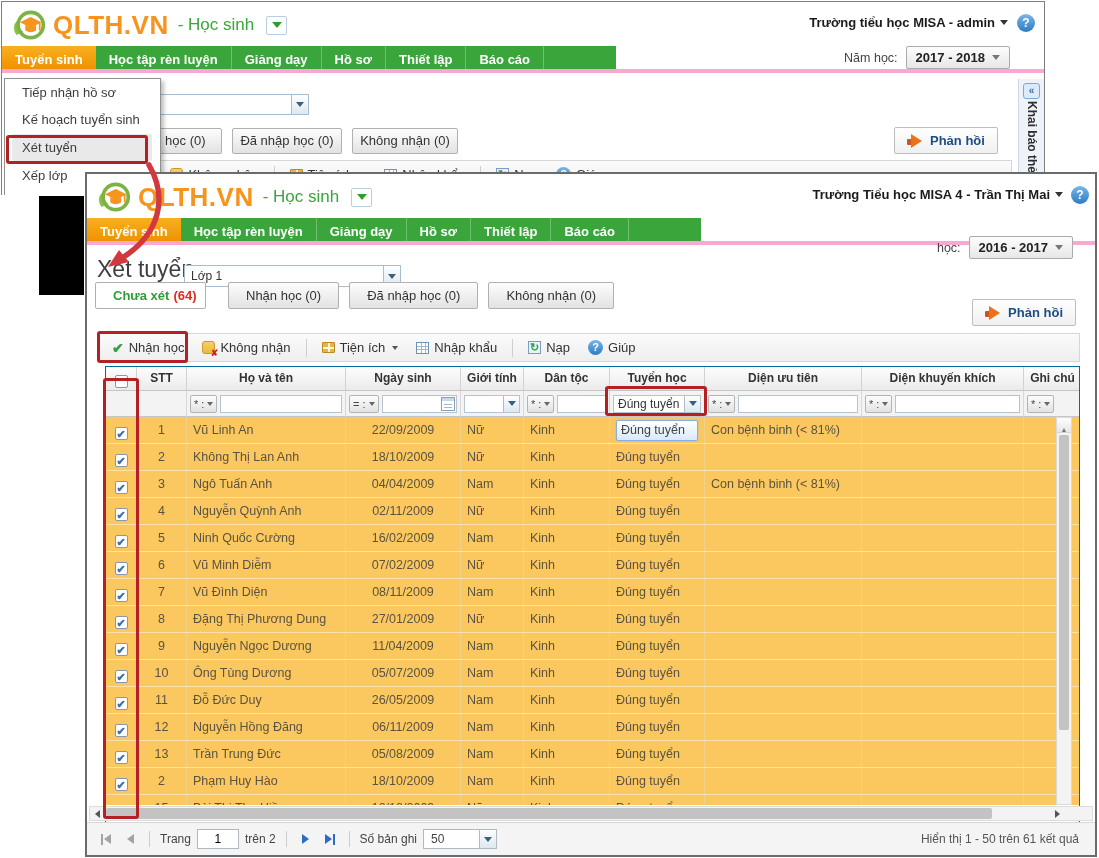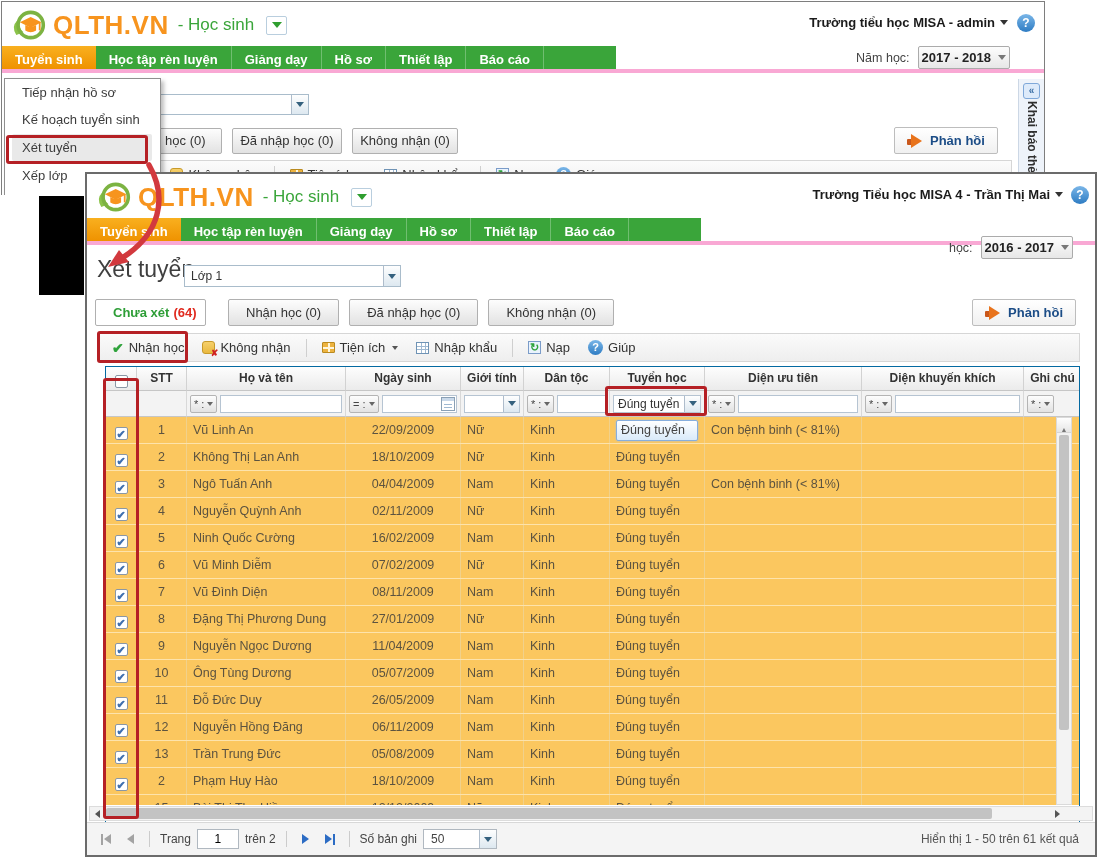--- a/index.html
+++ b/index.html
@@ -20,21 +20,21 @@
   .acaret{width:0;height:0;border-left:4px solid transparent;border-right:4px solid transparent;border-top:5px solid #333;}
   .help-circle{width:18px;height:18px;border-radius:50%;background:linear-gradient(#7ab6e8,#2e7cc3);
                color:#fff;font-weight:bold;font-size:12px;text-align:center;line-height:18px;}
   .menubar{position:relative;height:27px;border-bottom:4px solid #f9a8d4;display:flex;align-items:stretch;background:#fff;}
   .menutabs{display:flex;background:#3aa53a;padding-right:72px;}
   .mtab{padding:0 13px;line-height:27px;color:#fff;font-weight:bold;font-size:13px;white-space:nowrap;
         border-right:1px solid rgba(255,255,255,.28);}
   .mtab.active{background:linear-gradient(#f9b01f,#ef9200);border-right:none;}
   .yearwrap{margin-left:auto;display:flex;align-items:center;gap:8px;align-self:center;}
   .yearlabel{font-size:12.5px;color:#444;}
-  .yearbtn{height:23px;padding:0 3px;border:1px solid #ababab;border-radius:2px;
+  .yearbtn{height:23px;padding:0 9px;border:1px solid #ababab;border-radius:2px;
            background:linear-gradient(#fdfdfd,#e7e7e7);font-weight:bold;font-size:13px;color:#222;
            display:flex;align-items:center;gap:7px;justify-content:flex-end;}
   .tri-gray-sm{width:0;height:0;border-left:4px solid transparent;border-right:4px solid transparent;border-top:5px solid #777;}
 
   
   .bgwin{left:1px;top:1px;width:1044px;height:194px;border:1px solid #7e7e7e;border-bottom:none;overflow:hidden;z-index:1;}
   .bg-combo{position:absolute;left:95px;top:92px;width:212px;height:21px;background:#fff;border:1px solid #a9bccb;}
   .combo-btn{position:absolute;right:0;top:0;bottom:0;width:17px;border-left:1px solid #aebccb;
              background:linear-gradient(#fefefe,#dde8f0);display:flex;align-items:center;justify-content:center;}
   .tri-down{width:0;height:0;border-left:4px solid transparent;border-right:4px solid transparent;border-top:5px solid #35617e;}
@@ -75,21 +75,21 @@
   .ic-refresh::before{content:"↻";font-weight:bold;}
   .ic-help{width:15px;height:15px;border-radius:50%;background:linear-gradient(#7ab6e8,#2e7cc3);color:#fff;font-size:11px;font-weight:bold;text-align:center;line-height:15px;}
   .ic-help::before{content:"?";}
 
   
   .fgwin{left:85px;top:172px;width:1012px;height:685px;border:2px solid #6b6b6b;z-index:5;overflow:hidden;}
   .fg-topbar{height:44px;position:relative;}
   .pagetitle{position:absolute;left:10px;top:82px;font-size:23px;color:#3f3f3f;}
   .class-combo{position:absolute;left:97px;top:91px;width:217px;height:22px;background:#fff;border:1px solid #a9bccb;
                font-size:12px;line-height:20px;padding-left:6px;color:#333;}
-  .fgtabs{position:absolute;left:8px;top:125px;display:flex;align-items:center;}
+  .fgtabs{position:absolute;left:8px;top:108px;display:flex;align-items:center;}
   .ftab{height:27px;border:1px solid #b0b0b0;border-radius:2px;background:linear-gradient(#fdfdfd,#e2e2e2);
         font-size:13px;color:#333;line-height:25px;padding:0 17px;white-space:nowrap;}
   .ftab.active{background:#fff;font-weight:bold;}
   .ftab.active .t-label{color:#2e9e37;}
   .ftab.active .t-count{color:#e02b20;margin-left:4px;}
   .fg-feedback{left:auto;right:19px;top:125px;}
   .fg-toolbar{position:absolute;left:11px;top:159px;width:982px;}
 
   
   .grid{position:absolute;left:18px;top:192px;width:975px;height:560px;border:1px solid #0369a1;background:#fff;overflow:hidden;}

